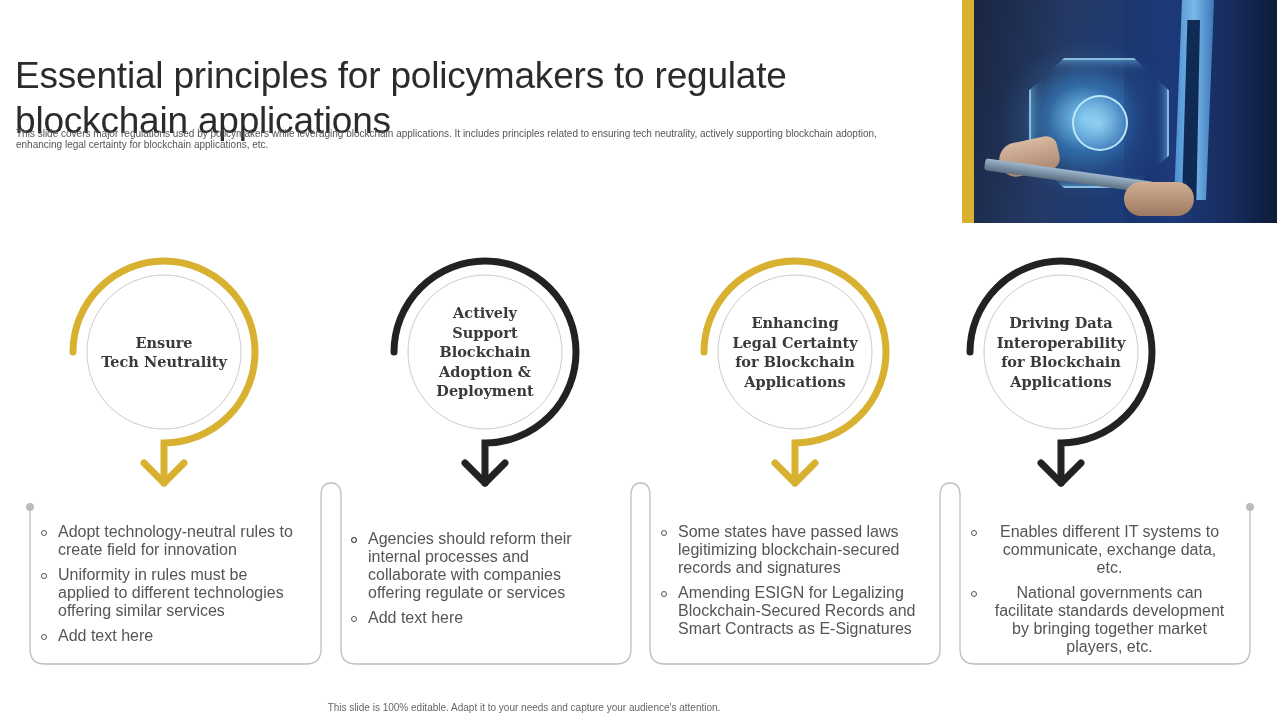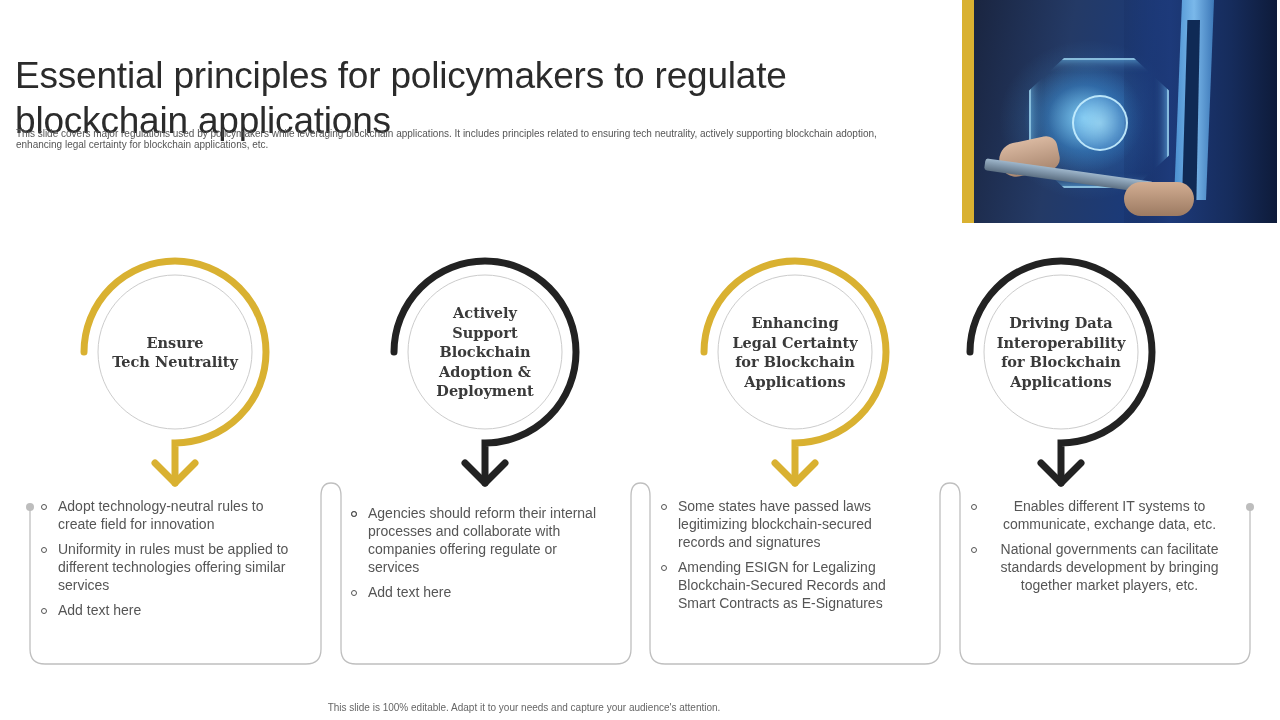--- a/index.html
+++ b/index.html
@@ -70,22 +70,22 @@
   .principle-label {
     position: absolute; left: 25px; top: 25px; width: 150px; height: 150px;
     display: flex; align-items: center; justify-content: center; text-align: center;
     font-family: "DejaVu Serif", "Liberation Serif", serif; font-weight: bold;
     font-size: 14.5px; line-height: 19.5px; color: #3a3a3a; white-space: pre-line;
   }
 
   .timeline { position: absolute; left: 0; top: 0; width: 1280px; height: 720px; pointer-events: none; }
 
   .box {
-    position: absolute; top: 497px; width: 270px;
-    font-size: 14px; line-height: 18px; color: #555555;
+    position: absolute; top: 523px; width: 270px;
+    font-size: 16px; line-height: 18px; color: #555555;
   }
   .box ul { list-style: none; }
   .box li { position: relative; padding-left: 27px; margin-bottom: 7px; }
   .box li .bullet {
     position: absolute; left: 10px; top: 7px; width: 6px; height: 6px;
     border: 1px solid #555; border-radius: 50%;
   }
 
   .footer {
     position: absolute; left: 0; top: 702px; width: 1048px; text-align: center;
@@ -117,21 +117,21 @@
 
     <path d="M30 507 L30 649 Q30 664 45 664 L306 664 Q321 664 321 649 L321 496 Q321 483 331 483 Q341 483 341 496
              L341 649 Q341 664 356 664 L616 664 Q631 664 631 649 L631 496 Q631 483 640.5 483 Q650 483 650 496
              L650 649 Q650 664 665 664 L925 664 Q940 664 940 649 L940 496 Q940 483 950 483 Q960 483 960 496
              L960 649 Q960 664 975 664 L1235 664 Q1250 664 1250 649 L1250 507"></path>
   </g>
   <circle cx="30" cy="507" r="4" fill="#BDBDBD"></circle>
   <circle cx="1250" cy="507" r="4" fill="#BDBDBD"></circle>
 </svg>
 
-<div class="principle" style="left:75px;">
+<div class="principle" style="left:64px;">
   <svg width="200" height="240">
     <circle cx="100" cy="100" r="77" fill="none" stroke="#CCCCCC" stroke-width="1"></circle>
     <path d="M9 100 A91 91 0 1 1 100 191 L100 231" fill="none" stroke="#D9B131" stroke-width="7" stroke-linecap="round" stroke-linejoin="miter"></path>
     <path d="M80 211 L100 231 L120 211" fill="none" stroke="#D9B131" stroke-width="7" stroke-linecap="round" stroke-linejoin="round"></path>
   </svg>
   <div class="principle-label">Ensure
 Tech Neutrality</div>
 </div>
 
 <div class="principle" style="left:385px;">

